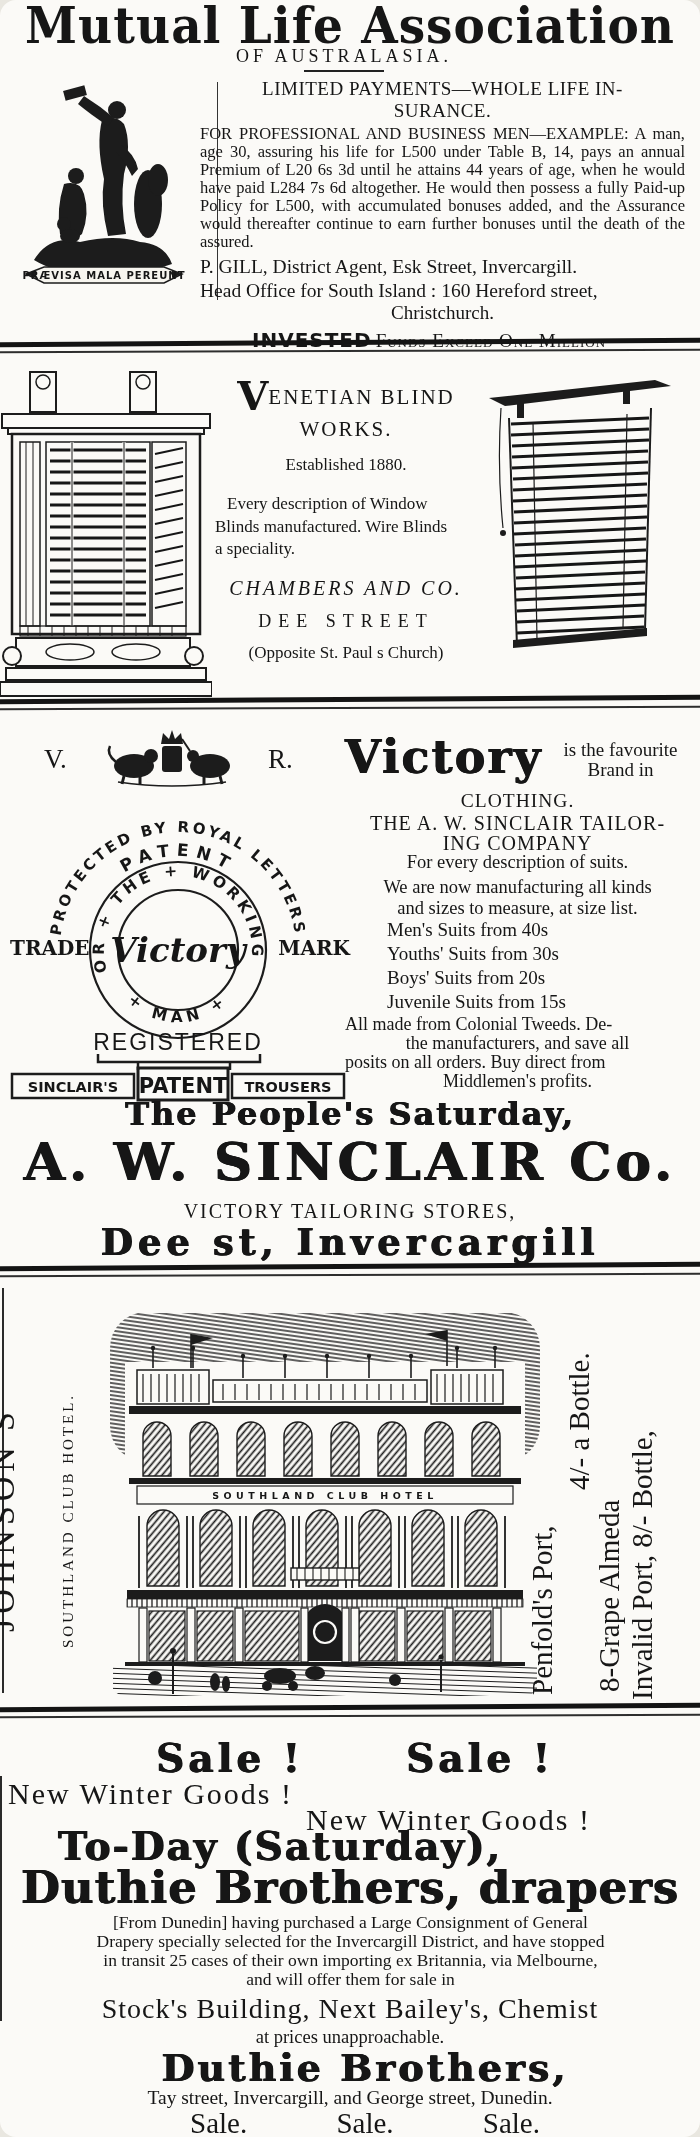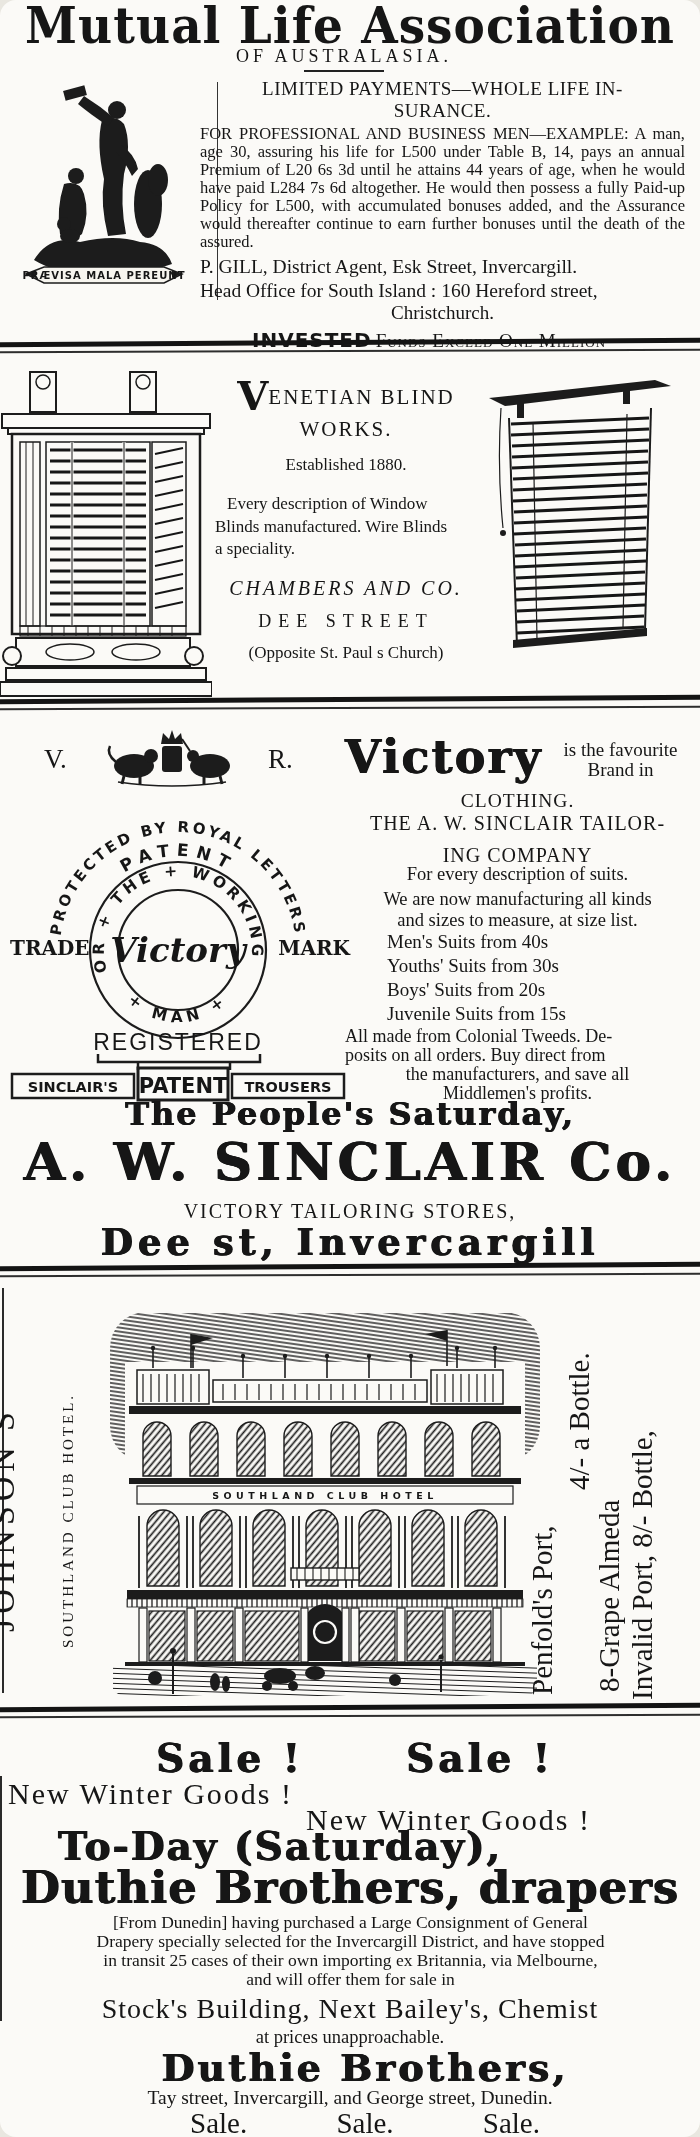--- a/index.html
+++ b/index.html
@@ -259,36 +259,36 @@
     <div class="abs" style="left:345px;top:0;width:345px;">
       <div style="position:relative;height:54px;margin-top:26px;">
         <span class="abs t-disp fat" style="left:0;top:-6px;font-size:46px;letter-spacing:2px;">Victory</span>
         <div class="abs ctr" style="left:206px;top:4px;width:139px;font-size:19px;line-height:1.05;">
           <div>is the favourite</div>
           <div>Brand in</div>
         </div>
       </div>
       <div class="ctr" style="font-size:19.5px;letter-spacing:1px;height:22px;">CLOTHING.</div>
       <div class="ctr" style="font-size:20px;letter-spacing:1px;height:20px;">THE A. W. SINCLAIR TAILOR-</div>
-      <div class="ctr" style="font-size:20px;letter-spacing:1px;height:20px;margin-top:12px;">ING COMPANY</div>
+      <div class="ctr" style="font-size:20px;letter-spacing:1px;height:20px;">ING COMPANY</div>
       <div class="ctr" style="font-size:18.5px;height:25px;">For every description of suits.</div>
       <div class="ctr" style="font-size:18.5px;line-height:20.5px;height:41px;">
         <div>We are now manufacturing all kinds</div>
         <div>and sizes to measure, at size list.</div>
       </div>
       <div style="margin-top:1px;padding-left:42px;font-size:19px;">
         <div style="height:24px;">Men's Suits from 40s</div>
         <div style="height:24px;">Youths' Suits from 30s</div>
         <div style="height:24px;">Boys' Suits from 20s</div>
         <div style="height:24px;">Juvenile Suits from 15s</div>
       </div>
       <div class="ctr" style="font-size:18px;line-height:19px;">
         <div style="text-align:left;">All made from Colonial Tweeds.  De-</div>
+        <div>the manufacturers, and save all</div>
         <div style="text-align:left;">posits on all orders.  Buy direct from</div>
-        <div>the manufacturers, and save all</div>
         <div>Middlemen's profits.</div>
       </div>
     </div>
 
     <div class="abs t-disp fat ctr" style="left:0;top:385px;width:700px;font-size:32px;letter-spacing:2px;">The People's Saturday,</div>
     <div class="abs t-disp fat ctr" style="left:0;top:420px;width:700px;font-size:53px;letter-spacing:4px;">A. W. SINCLAIR Co.</div>
     <div class="abs ctr" style="left:0;top:490px;width:700px;font-size:20px;letter-spacing:2px;">VICTORY TAILORING STORES,</div>
     <div class="abs t-disp fat ctr" style="left:0;top:510px;width:700px;font-size:37px;letter-spacing:5px;">Dee st, Invercargill</div>
   </div>
   <div class="dblrule" style="top:1262px;">

